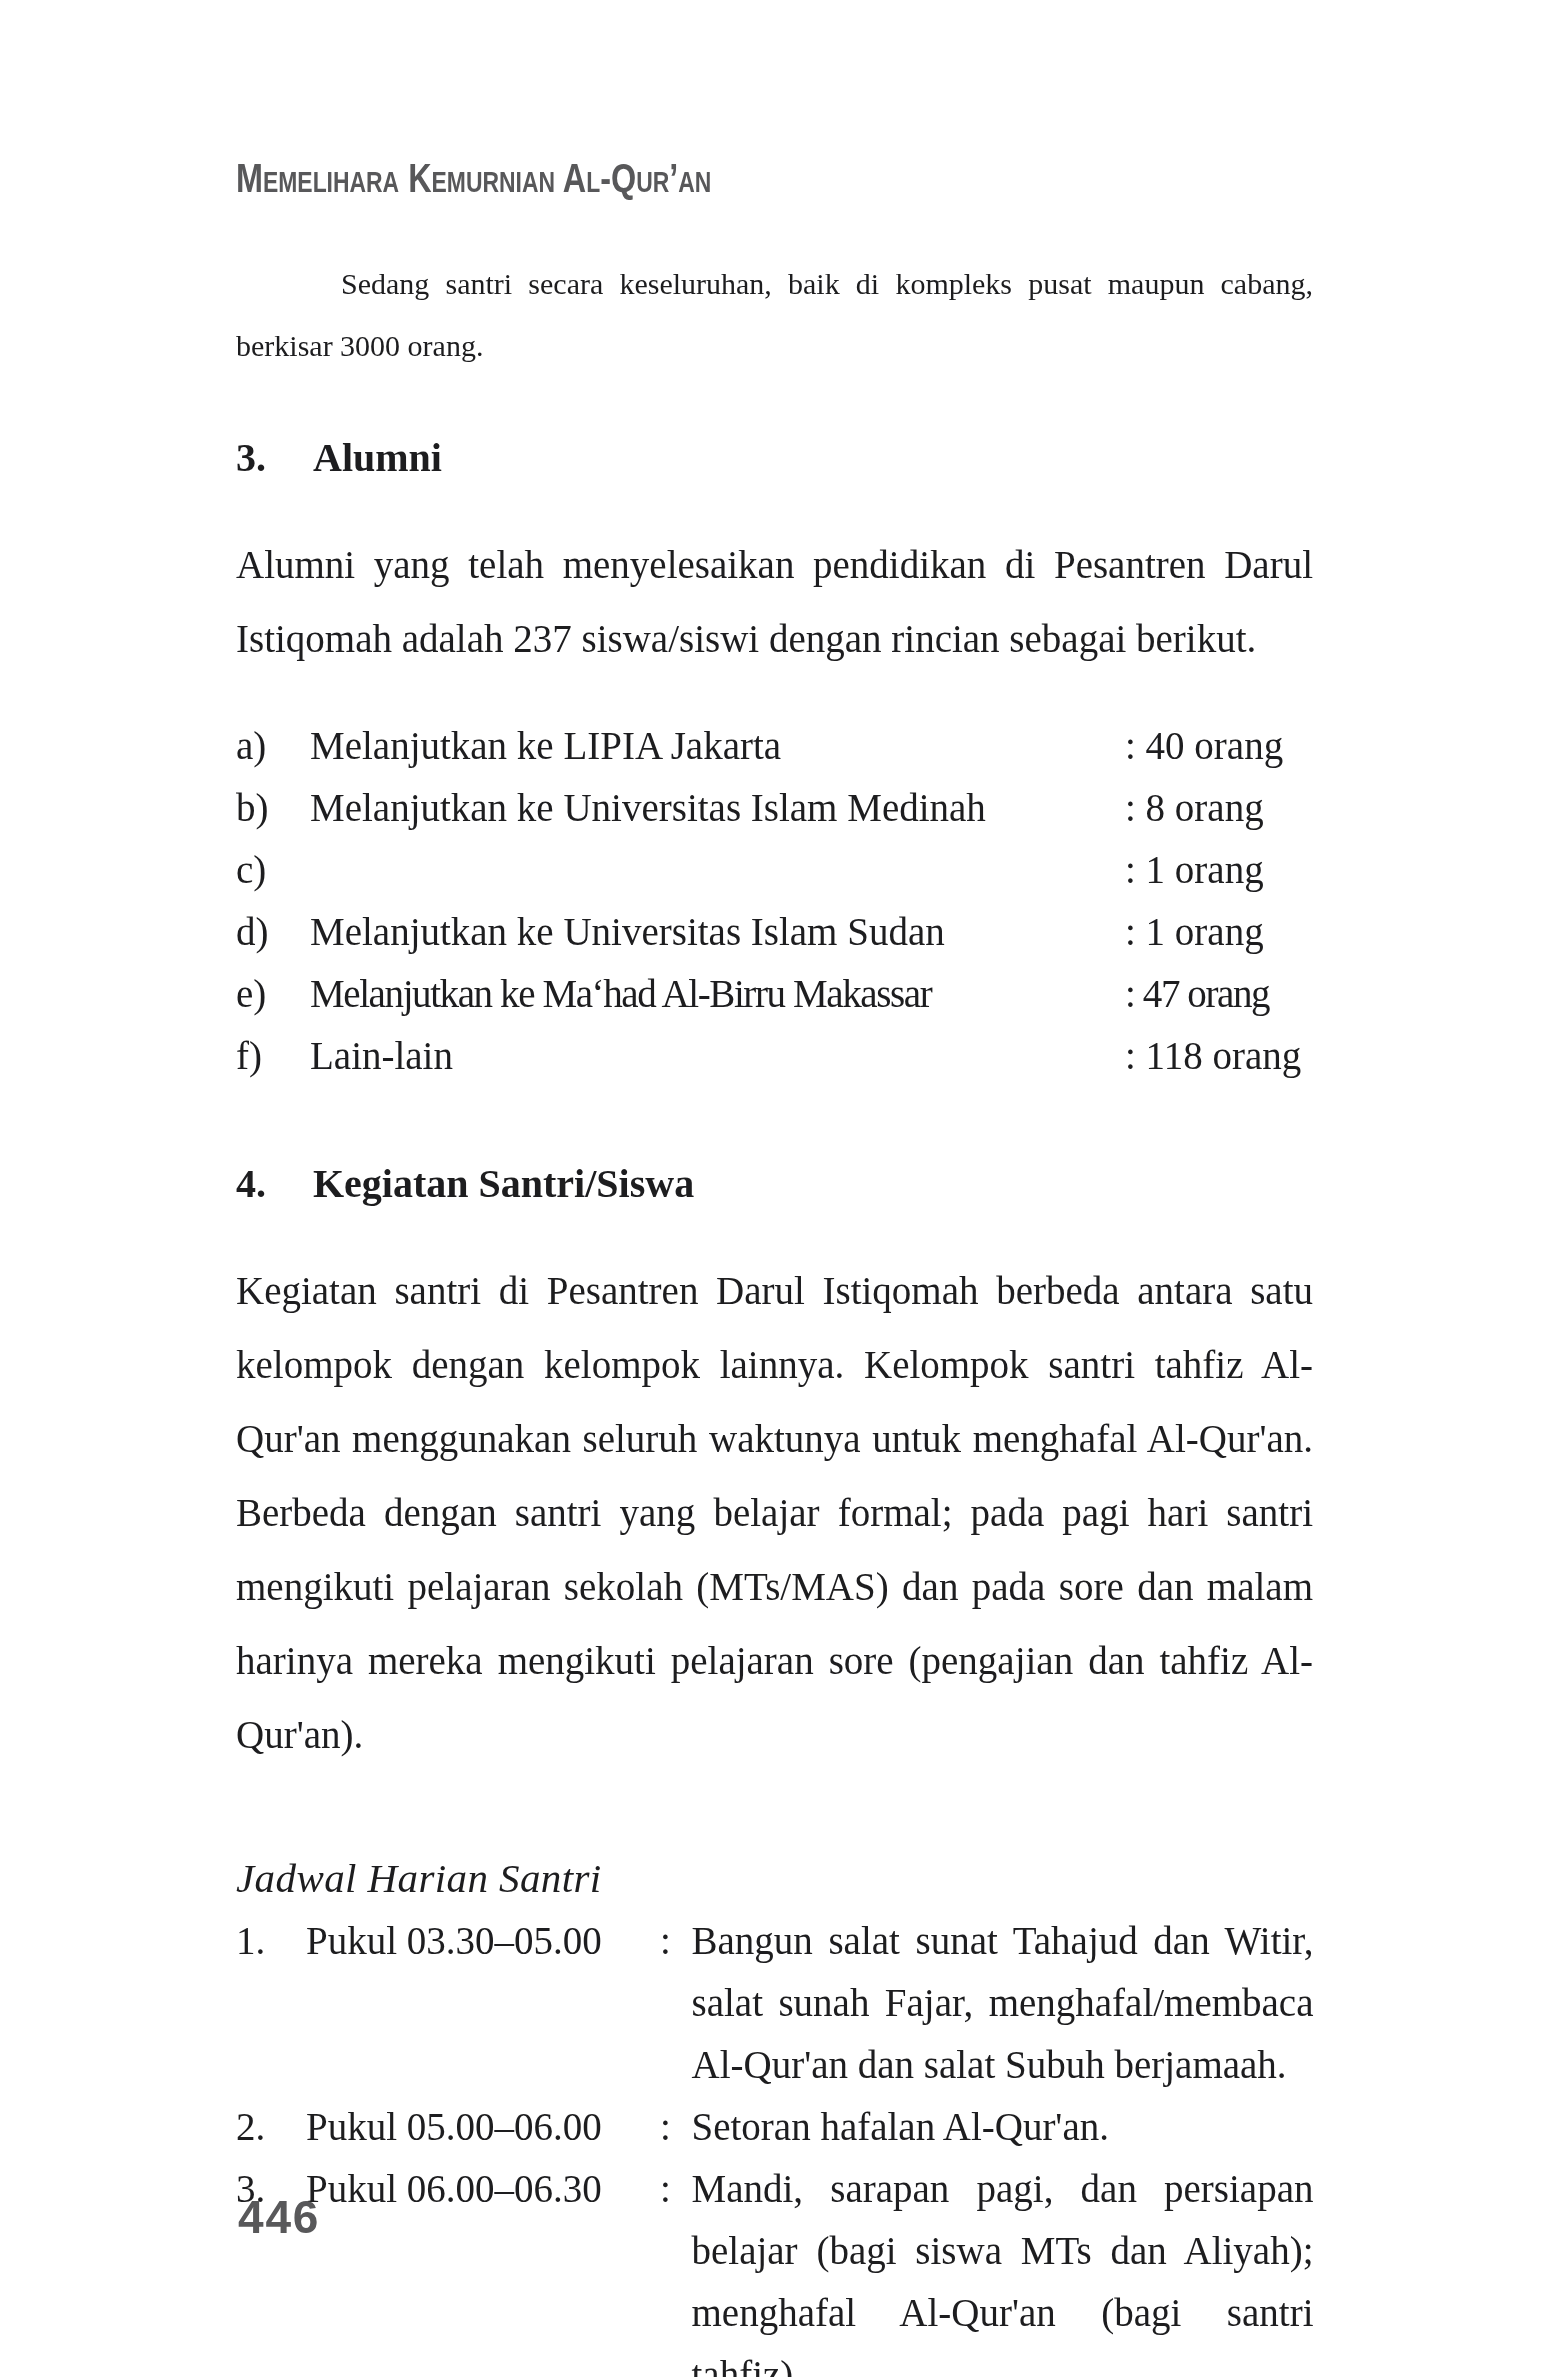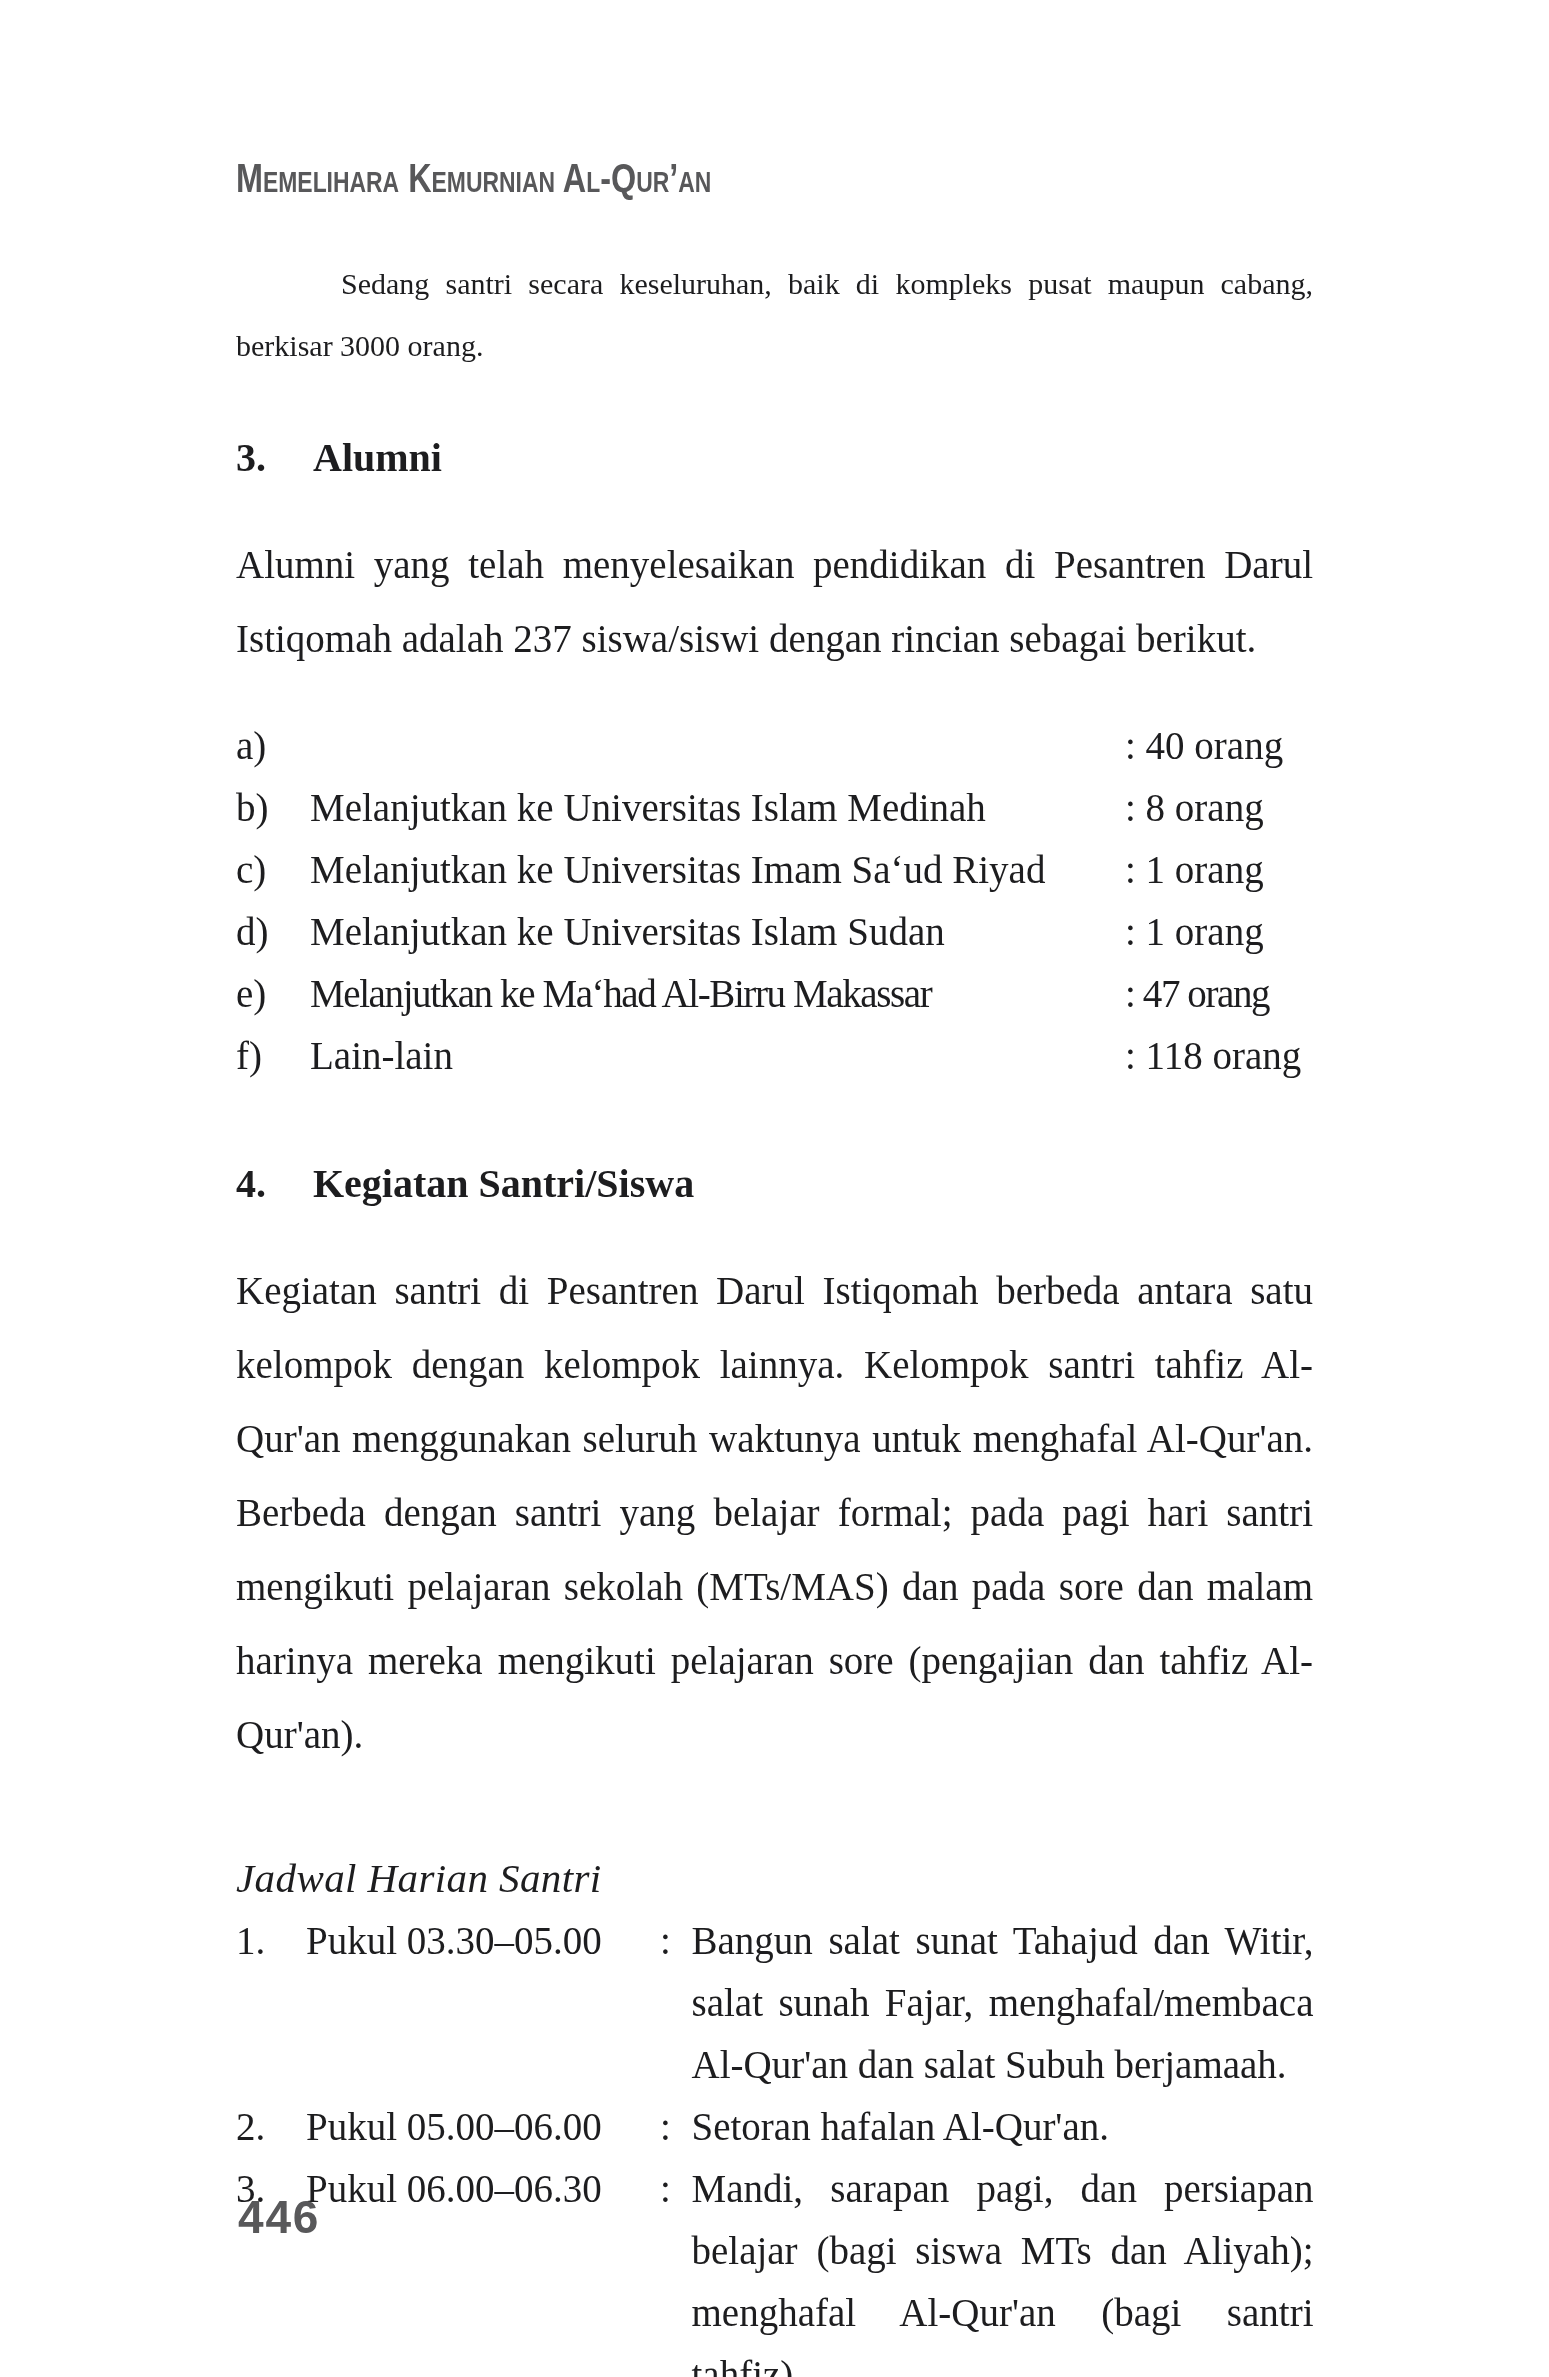--- a/index.html
+++ b/index.html
@@ -117,30 +117,30 @@
     <div class="section-heading">
       <span class="sec-num">3.</span>
       <span class="sec-title">Alumni</span>
     </div>
 
     <p class="section-paragraph">Alumni yang telah menyelesaikan pendidikan di Pesantren Darul Istiqomah adalah 237 siswa/siswi dengan rincian sebagai berikut.</p>
 
     <div class="alumni-list">
       <div class="alumni-row">
         <span class="alumni-marker">a)</span>
+        <span class="alumni-text">Melanjutkan ke LIPIA Jakarta</span>
         <span class="alumni-value">: 40 orang</span>
       </div>
       <div class="alumni-row">
         <span class="alumni-marker">b)</span>
         <span class="alumni-text">Melanjutkan ke Universitas Islam Medinah</span>
         <span class="alumni-value">: 8 orang</span>
       </div>
       <div class="alumni-row">
         <span class="alumni-marker">c)</span>
-        <span class="alumni-text">Melanjutkan ke Universitas Imam Sa‘ud Riyad</span>
         <span class="alumni-value">: 1 orang</span>
       </div>
       <div class="alumni-row">
         <span class="alumni-marker">d)</span>
         <span class="alumni-text">Melanjutkan ke Universitas Islam Sudan</span>
         <span class="alumni-value">: 1 orang</span>
       </div>
       <div class="alumni-row condensed">
         <span class="alumni-marker">e)</span>
         <span class="alumni-text">Melanjutkan ke Ma‘had Al-Birru Makassar</span>

